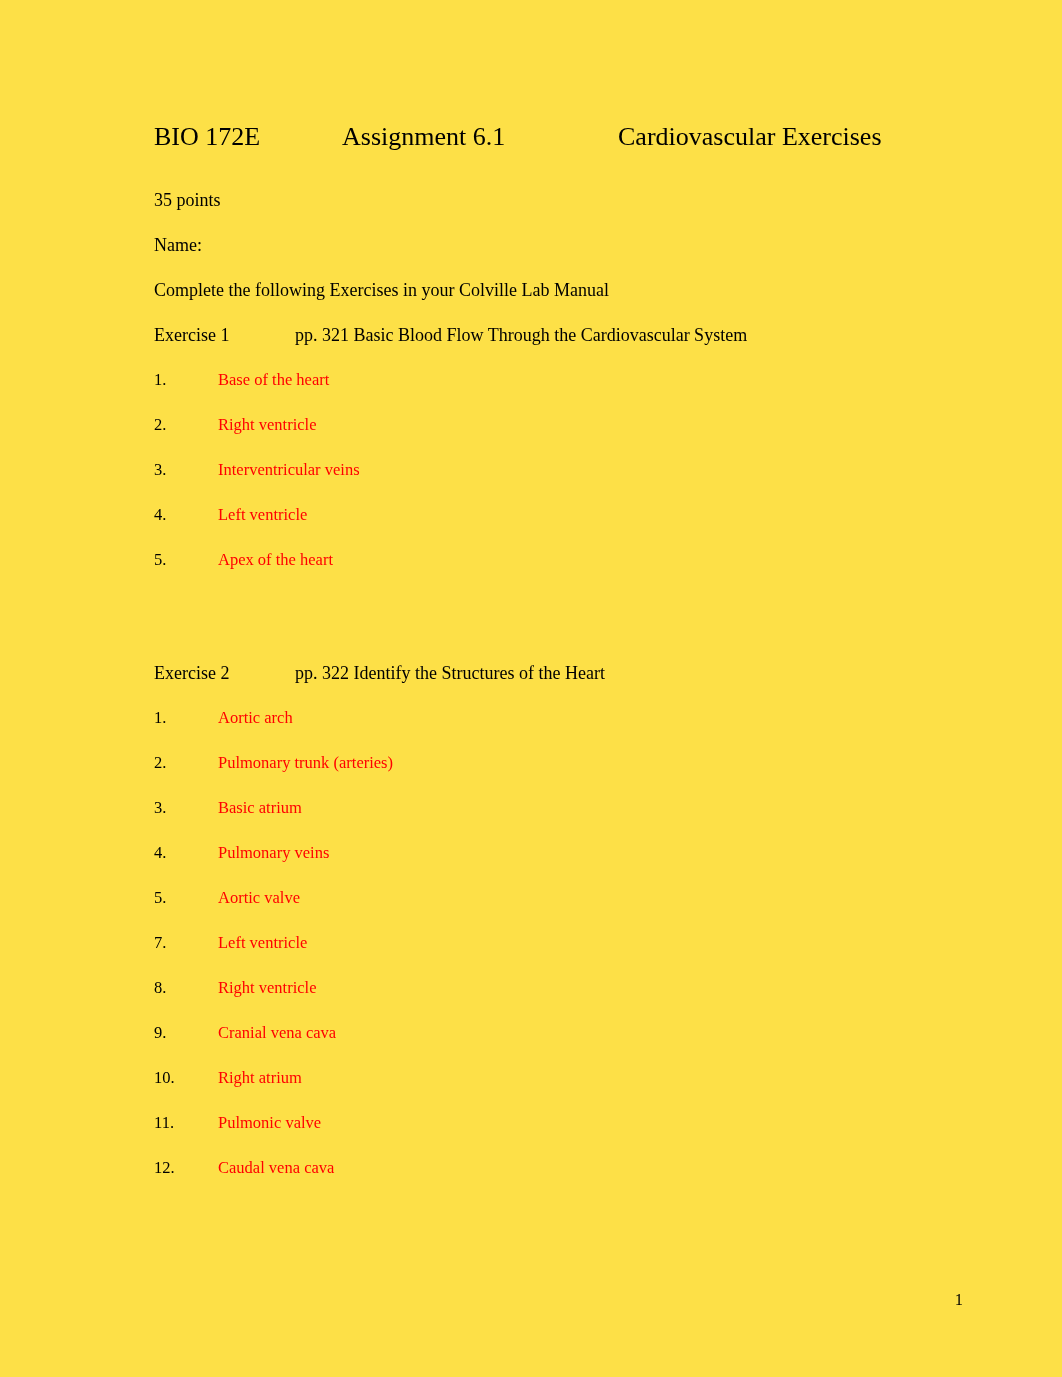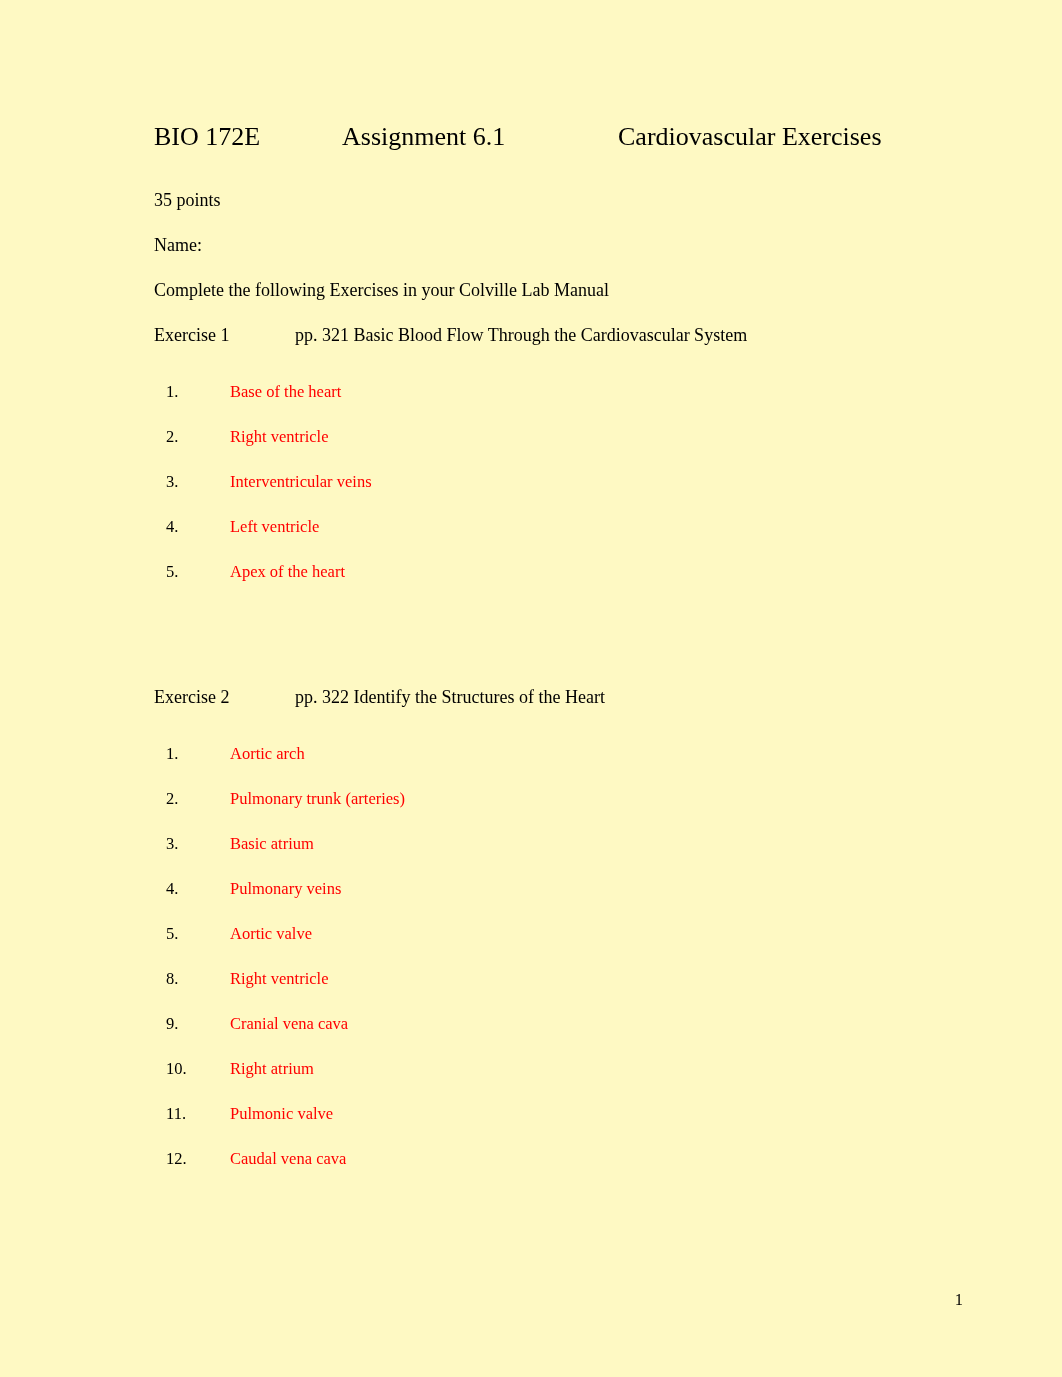--- a/index.html
+++ b/index.html
@@ -15,21 +15,21 @@
     font-family: "Liberation Serif", "DejaVu Serif", serif;
     color: #000000;
     -webkit-font-smoothing: antialiased;
   }
   .page {
     position: absolute;
     top: 0;
     left: 0;
     width: 1062px;
     height: 1377px;
-    background: #fef9c3;
+    background: #fde047;
     overflow: hidden;
   }
   .content {
     position: absolute;
     left: 154px;
     top: 118px;
     width: 760px;
   }
 
   
@@ -60,21 +60,21 @@
     white-space: pre;
   }
   .para-first { padding-top: 34px; }
 
   .ex-label { display: inline-block; width: 141px; }
   .ex-desc  { display: inline-block; }
 
   
   .answer-list {
     list-style: none;
-    margin: 12px;
+    margin: 0;
     padding: 0;
   }
   .answer-item {
     font-size: 16.5px;
     line-height: 20px;
     padding-top: 25px;
     margin: 0;
     white-space: pre;
   }
   .answer-item .num {
@@ -126,20 +126,21 @@
     <div class="list-gap"></div>
 
     <p class="para"><span class="ex-label">Exercise 2</span><span class="ex-desc">pp. 322 Identify the Structures of the Heart</span></p>
 
     <ol class="answer-list">
       <li class="answer-item"><span class="num">1.</span><span class="ans">Aortic arch</span></li>
       <li class="answer-item"><span class="num">2.</span><span class="ans">Pulmonary trunk (arteries)</span></li>
       <li class="answer-item"><span class="num">3.</span><span class="ans">Basic atrium</span></li>
       <li class="answer-item"><span class="num">4.</span><span class="ans">Pulmonary veins</span></li>
       <li class="answer-item"><span class="num">5.</span><span class="ans">Aortic valve</span></li>
+      <li class="answer-item"><span class="num">7.</span><span class="ans">Left ventricle</span></li>
       <li class="answer-item"><span class="num">8.</span><span class="ans">Right ventricle</span></li>
       <li class="answer-item"><span class="num">9.</span><span class="ans">Cranial vena cava</span></li>
       <li class="answer-item"><span class="num">10.</span><span class="ans">Right atrium</span></li>
       <li class="answer-item"><span class="num">11.</span><span class="ans">Pulmonic valve</span></li>
       <li class="answer-item"><span class="num">12.</span><span class="ans">Caudal vena cava</span></li>
     </ol>
 
   </div>
 
   <div class="page-number">1</div>

